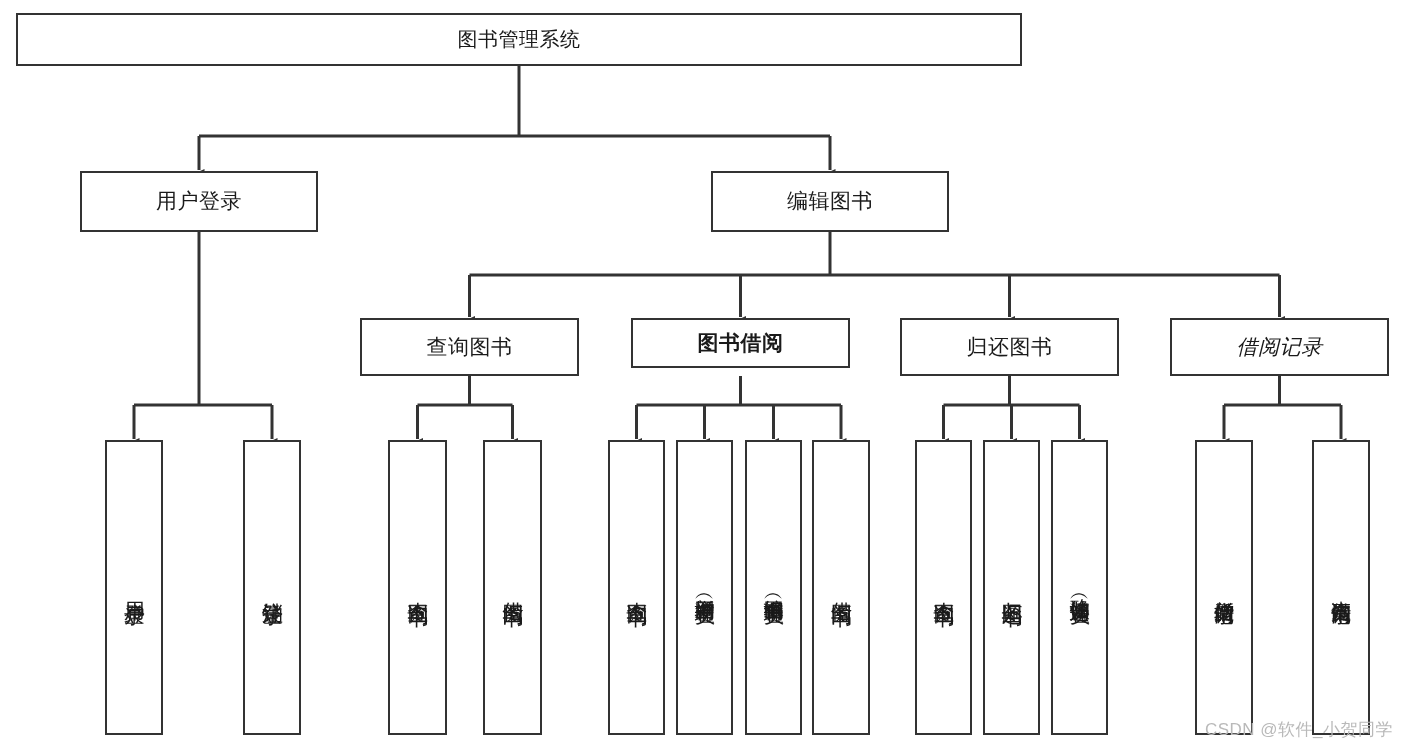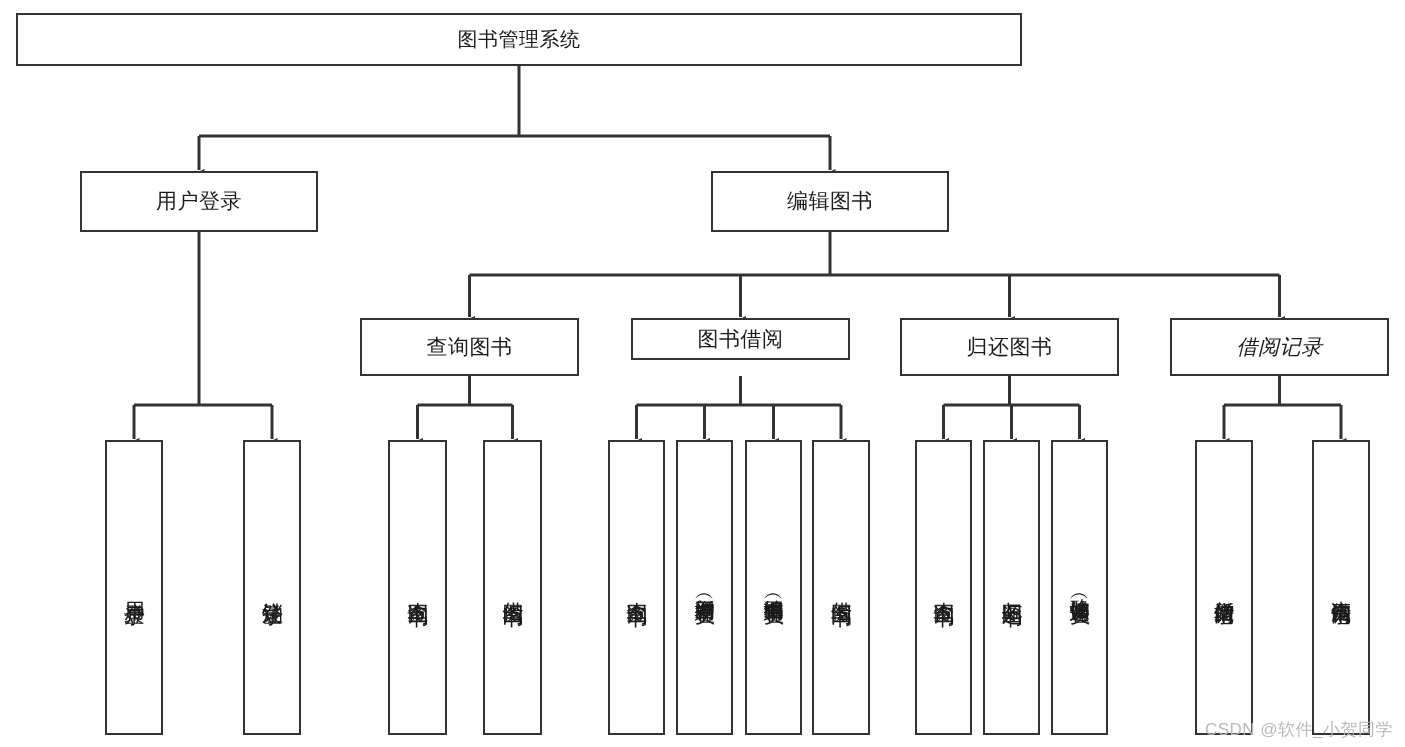--- a/index.html
+++ b/index.html
@@ -127,21 +127,21 @@
       </div>
       <div class="node horiz" style="left: 80px; top: 171px; width: 238px; height: 61px;">
         <span class="label">用户登录</span>
       </div>
       <div class="node horiz" style="left: 711px; top: 171px; width: 238px; height: 61px;">
         <span class="label">编辑图书</span>
       </div>
       <div class="node horiz" style="left: 360px; top: 318px; width: 219px; height: 58px;">
         <span class="label">查询图书</span>
       </div>
-      <div class="node horiz" style="left: 631px; top: 318px; width: 219px; height: 42px;">
+      <div class="node horiz" style="left: 631px; top: 318px; width: 219px; height: 50px; font-weight: bold;">
         <span class="label">图书借阅</span>
       </div>
       <div class="node horiz" style="left: 900px; top: 318px; width: 219px; height: 58px;">
         <span class="label">归还图书</span>
       </div>
       <div class="node horiz" style="left: 1170px; top: 318px; width: 219px; height: 58px; font-style: italic;">
         <span class="label">借阅记录</span>
       </div>
       <div class="node vert" style="left: 105px; top: 440px; width: 58px; height: 295px;">
         <span class="label">用户登录</span>

